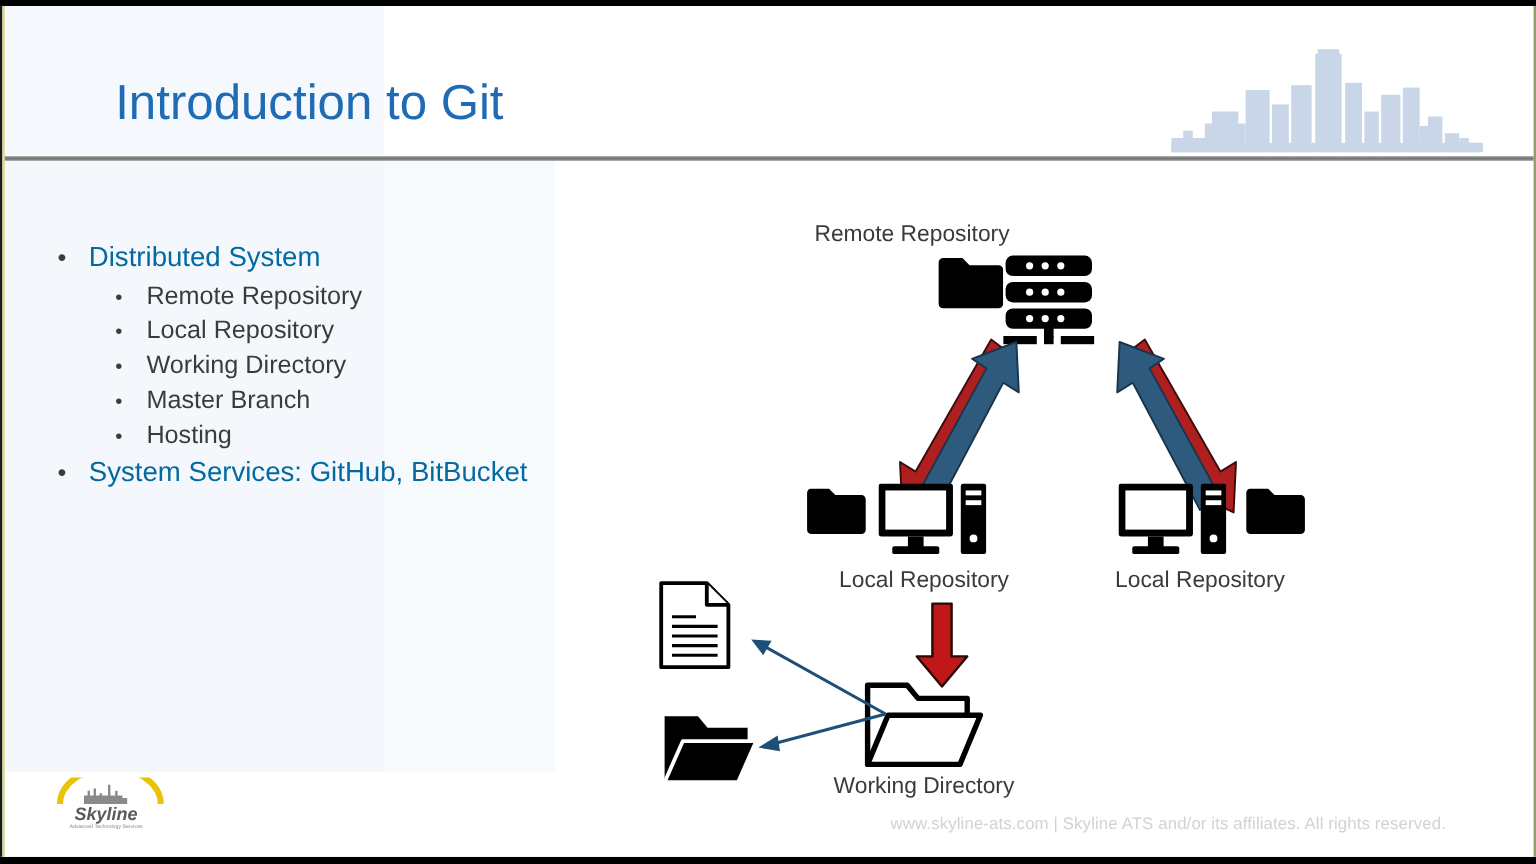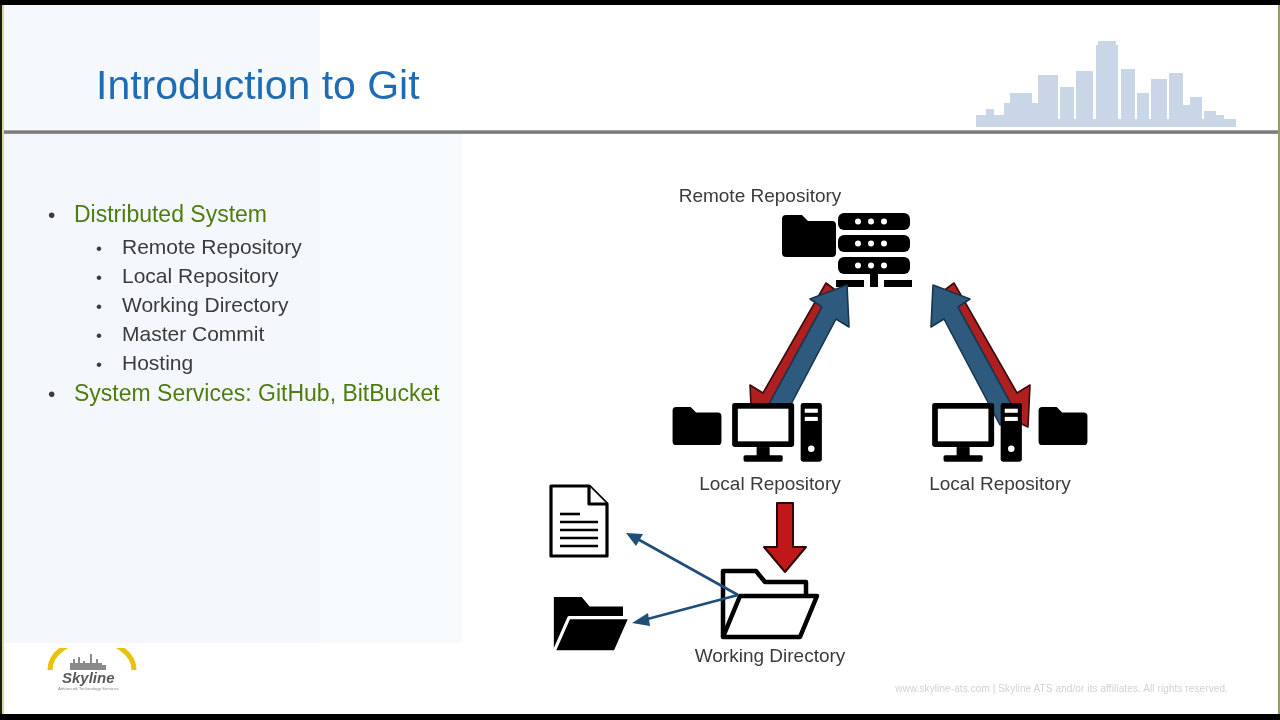--- a/index.html
+++ b/index.html
@@ -109,21 +109,21 @@
   .l1 { margin-bottom: 7px; }
   .l2 { margin-bottom: 5px; padding-left: 48px; }
   .dot1 {
     width: 26px; flex: 0 0 26px;
     color: #3b3b3b; font-size: 21px; line-height: 1;
   }
   .dot2 {
     width: 26px; flex: 0 0 26px;
     color: #3b3b3b; font-size: 17px; line-height: 1;
   }
-  .t1 { font-size: 23px; color: #4d7c0f; }
+  .t1 { font-size: 23px; color: #0369a1; }
   .t2 { font-size: 21px; color: #3b3b3b; }
 
   
   .diagram {
     position: absolute;
     left: 520px; top: 160px;
     width: 740px; height: 520px;
   }
   .dlabel {
     position: absolute;
@@ -135,22 +135,22 @@
   .dicon { position: absolute; }
 
   
   .logo {
     position: absolute;
     left: 44px; bottom: 22px;
     width: 96px; height: 44px;
   }
   .copyright {
     position: absolute;
-    right: 52px; bottom: 20px;
-    font-size: 10px;
+    right: 75px; bottom: 20px;
+    font-size: 14px;
     color: #d2d2d2;
     white-space: nowrap;
     letter-spacing: 0.1px;
   }
 </style>
 </head>
 <body>
 
 <div id="slide">
 
@@ -208,21 +208,21 @@
         <span class="t2">Local Repository</span>
       </div>
 
       <div class="b-row l2">
         <span class="dot2">•</span>
         <span class="t2">Working Directory</span>
       </div>
 
       <div class="b-row l2">
         <span class="dot2">•</span>
-        <span class="t2">Master Commit</span>
+        <span class="t2">Master Branch</span>
       </div>
 
       <div class="b-row l2">
         <span class="dot2">•</span>
         <span class="t2">Hosting</span>
       </div>
 
       <div class="b-row l1">
         <span class="dot1">•</span>
         <span class="t1">System Services: GitHub, BitBucket</span>

